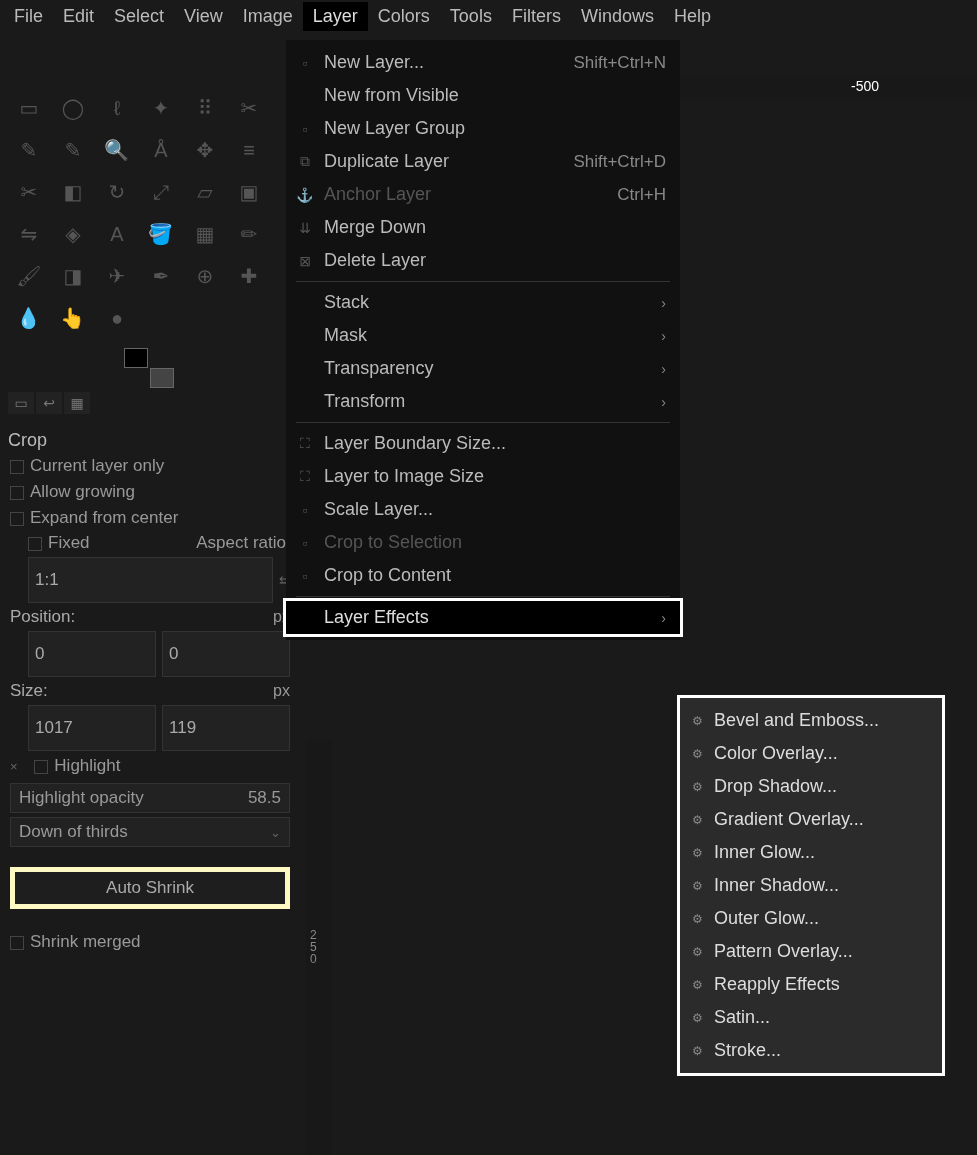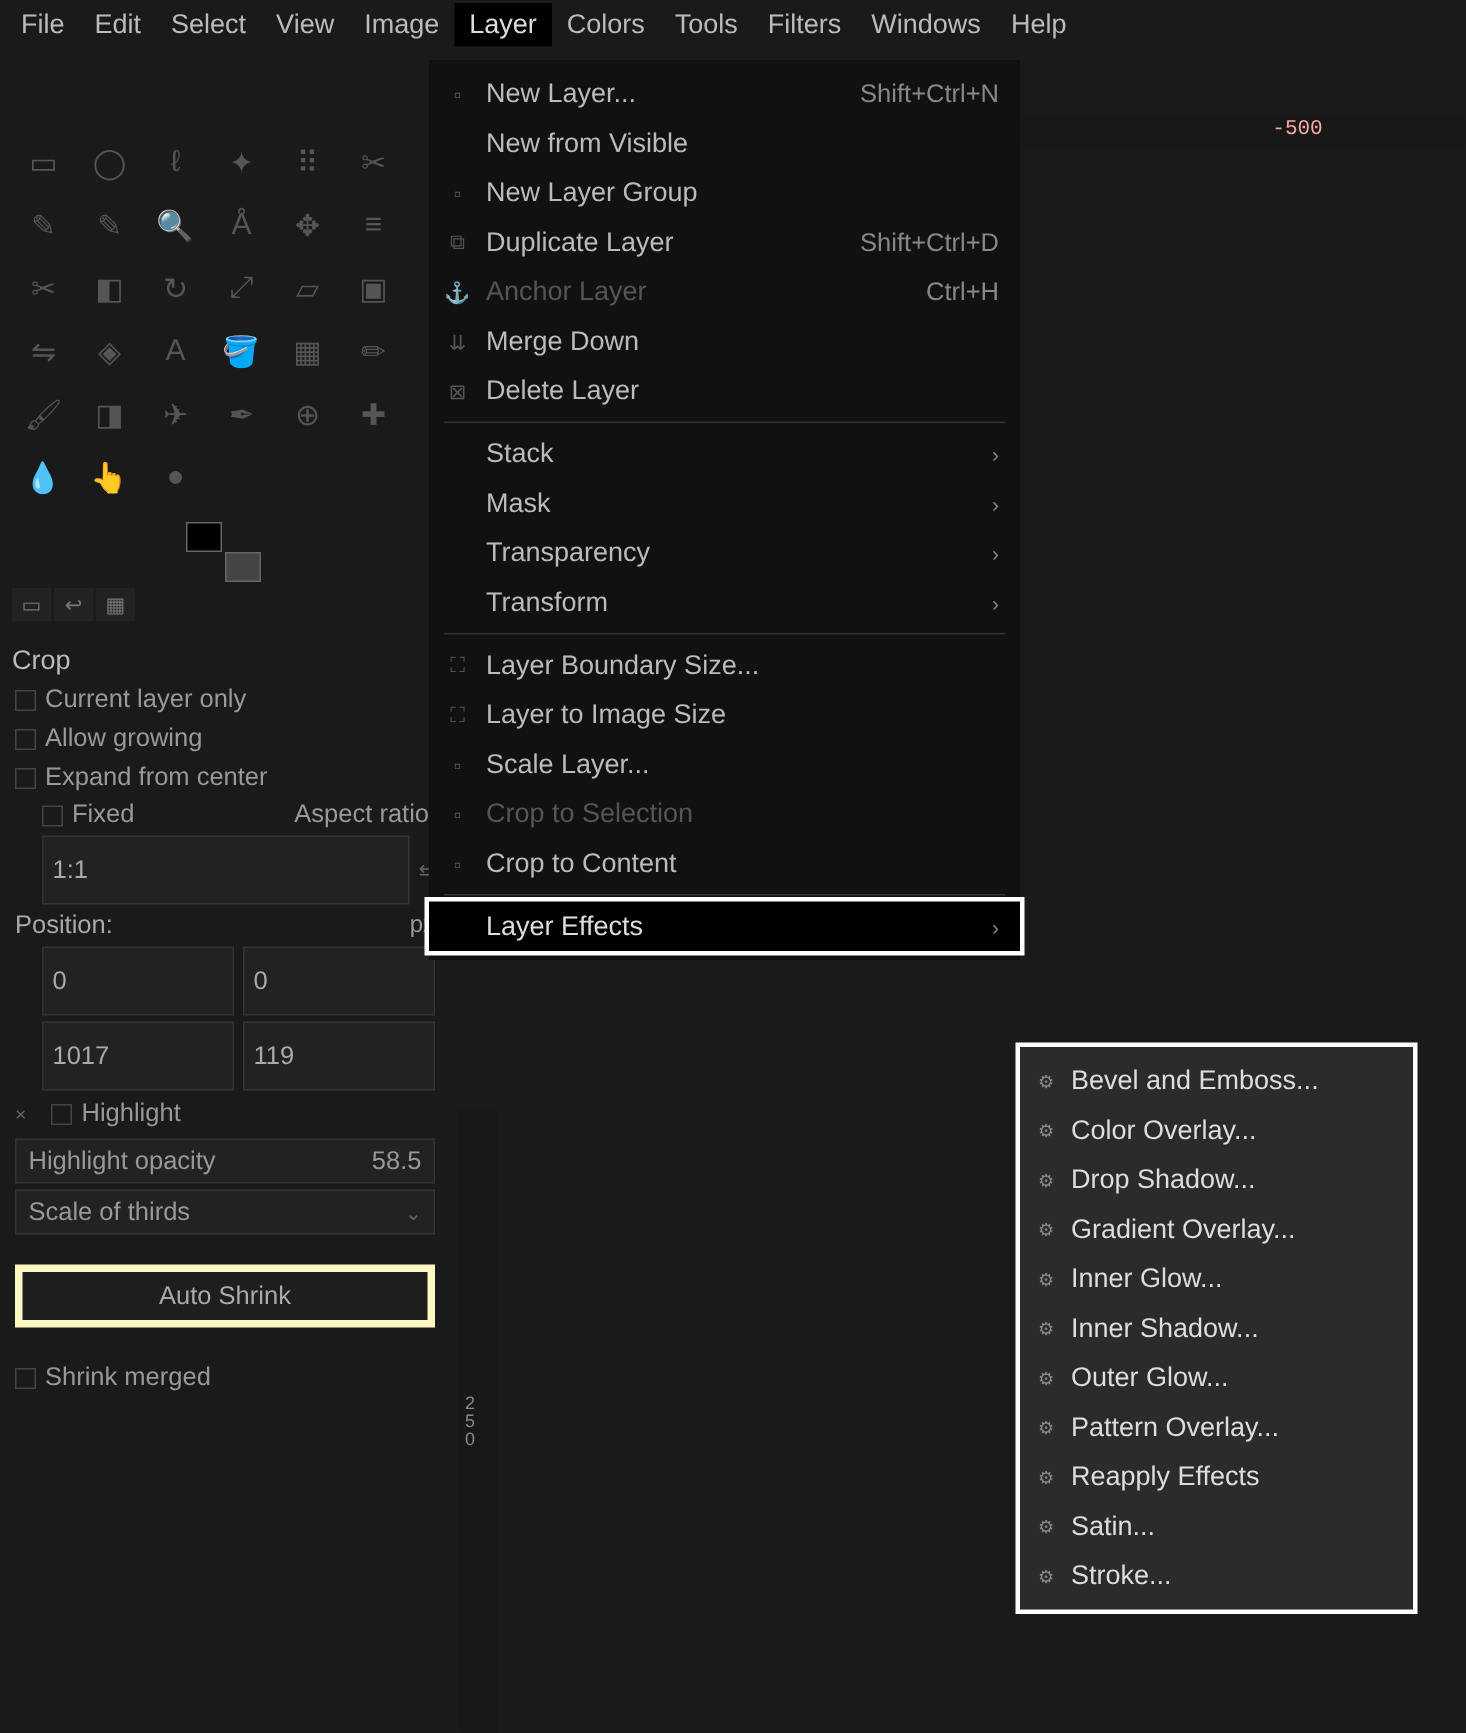--- a/index.html
+++ b/index.html
@@ -198,23 +198,22 @@
     width: 14px;
     display: inline-block;
   }
   .ruler-h {
     position: absolute;
     top: 76px;
     left: 680px;
     right: 0;
     height: 24px;
     background: #181818;
-    color: #fca5a5;
+    color: #ffffff;
     font-size: 14px;
-    font-family: Liberation Mono, monospace;
   }
   .ruler-h .tick {
     position: absolute;
     top: 2px;
     transform: translateX(-50%);
   }
   .ruler-v {
     position: absolute;
     top: 740px;
     left: 306px;
@@ -333,32 +332,36 @@
 
     <div class="field-row">
       <span class="label-inline">Position:</span>
       <span class="unit">px</span>
     </div>
     <div class="field-row" style="padding-left:24px;">
       <span class="num-input">0</span>
       <span class="num-input">0</span>
     </div>
 
+    <div class="field-row">
+      <span class="label-inline">Size:</span>
+      <span class="unit">px</span>
+    </div>
     <div class="field-row" style="padding-left:24px;">
       <span class="num-input">1017</span>
       <span class="num-input">119</span>
     </div>
 
     <div class="opt-row"><span class="small">×</span>&nbsp;<span class="opt-check">Highlight</span></div>
     <div class="slider-row">
       <span>Highlight opacity</span>
       <span>58.5</span>
     </div>
     <div class="dropdown-row">
-      <span>Scale of thirds</span>
+      <span>Down of thirds</span>
       <span class="small">⌄</span>
     </div>
     <div class="btn-row">Auto Shrink</div>
     <div class="opt-row">
         <span class="opt-check">Shrink merged</span>
       </div>
   </div>
 </div>
 
 <div class="ruler-v" id="vruler">

